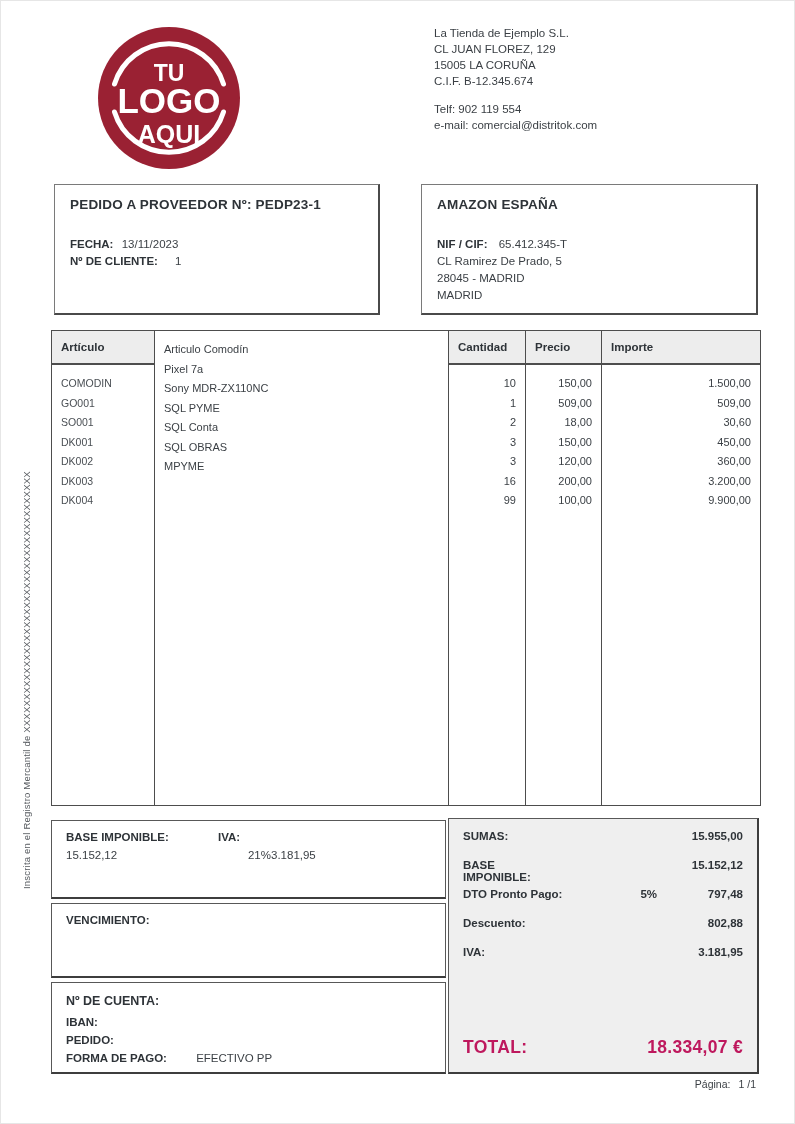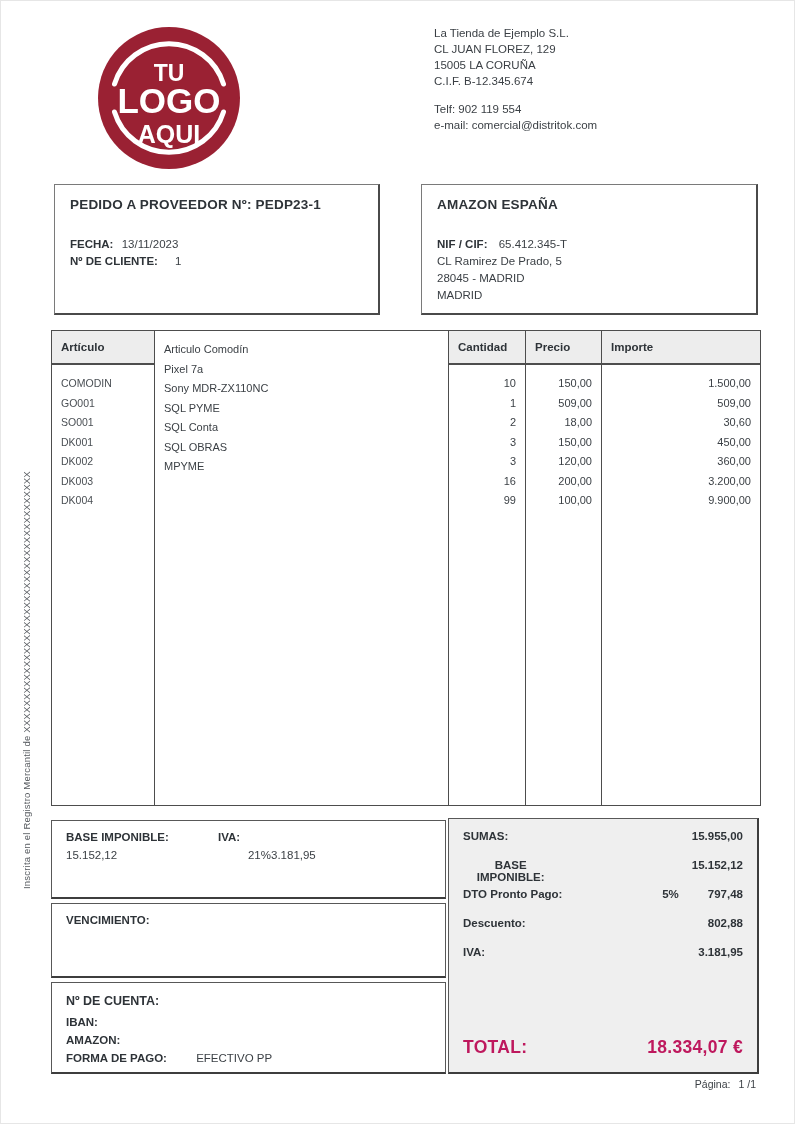--- a/index.html
+++ b/index.html
@@ -71,21 +71,21 @@
 
   
   .gray-box {
     left:447px; top:817px; width:311px; height:256px;
     background:#efefef;
     border:1px solid #585858;
     border-right:2px solid #3d3d3d;
     border-bottom:2px solid #3d3d3d;
     padding:11px 14px 12px 14px;
   }
-  .trow { display:flex; align-items:baseline; height:29px; font-size:11.5px; font-weight:bold; color:#2e3338;text-align:center; }
+  .trow { display:flex; align-items:baseline; height:29px; font-size:11.5px; font-weight:bold; color:#2e3338; }
   .trow .mid { width:60px; margin-left:78px; }
   .trow .val { margin-left:auto; }
   .total-row {
     position:absolute; left:14px; right:14px; bottom:14px;
     display:flex; align-items:baseline;
     font-size:17.5px; font-weight:bold; color:#be185d; letter-spacing:0.3px;
   }
   .total-row .val { margin-left:auto; }
 
   
@@ -224,21 +224,21 @@
   </div>
 </div>
 
 <div class="abs sbox box-venc">
   <span class="lbl">VENCIMIENTO:</span>
 </div>
 
 <div class="abs sbox box-cta">
   <div class="cta-line cta-title lbl">Nº DE CUENTA:</div>
   <div class="cta-line lbl">IBAN:</div>
-  <div class="cta-line lbl">AMAZON:</div>
+  <div class="cta-line lbl">PEDIDO:</div>
   <div class="cta-line">
     <span class="lbl">FORMA DE PAGO:</span>
     <span style="margin-left:26px;">EFECTIVO PP</span>
   </div>
 </div>
 
 <div class="abs gray-box">
   <div class="trow">
     <span>SUMAS:</span>
     <span class="mid"></span>

